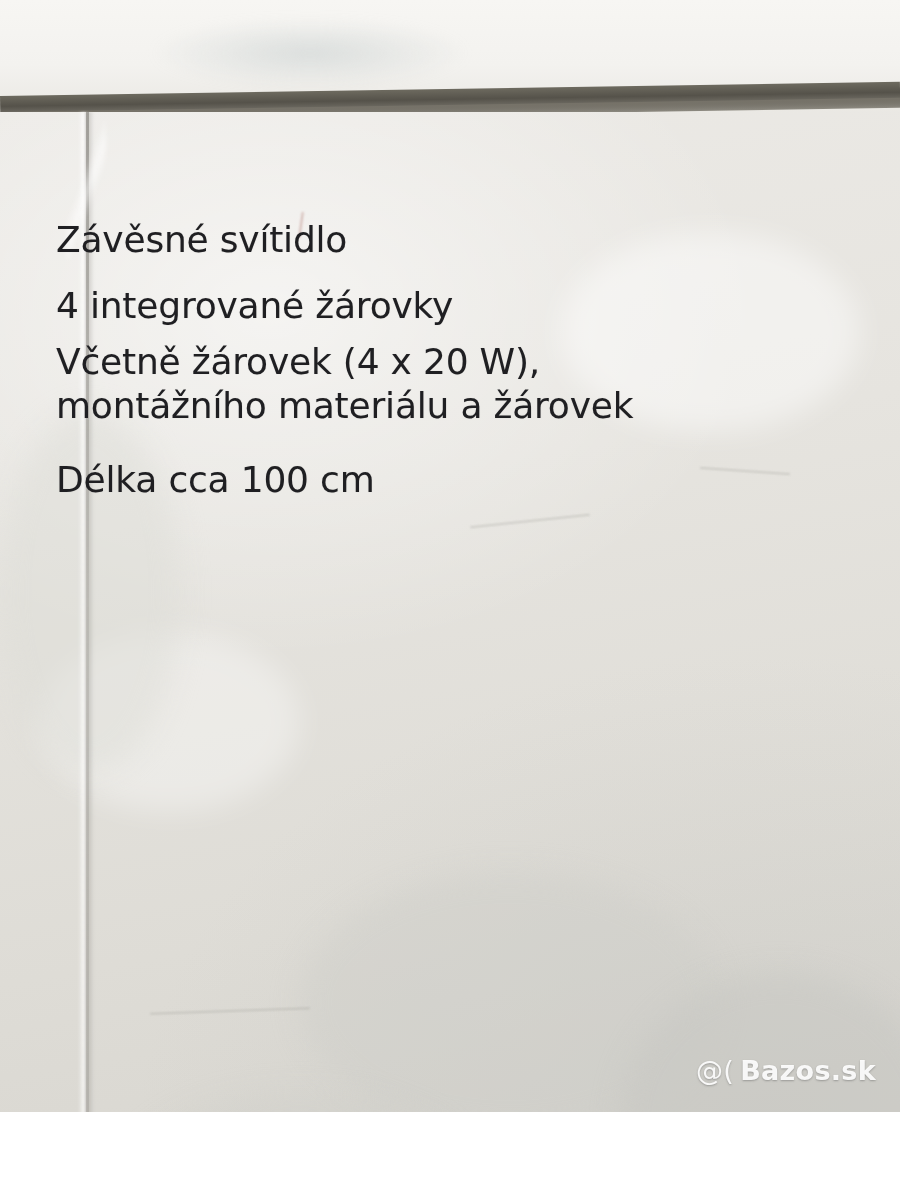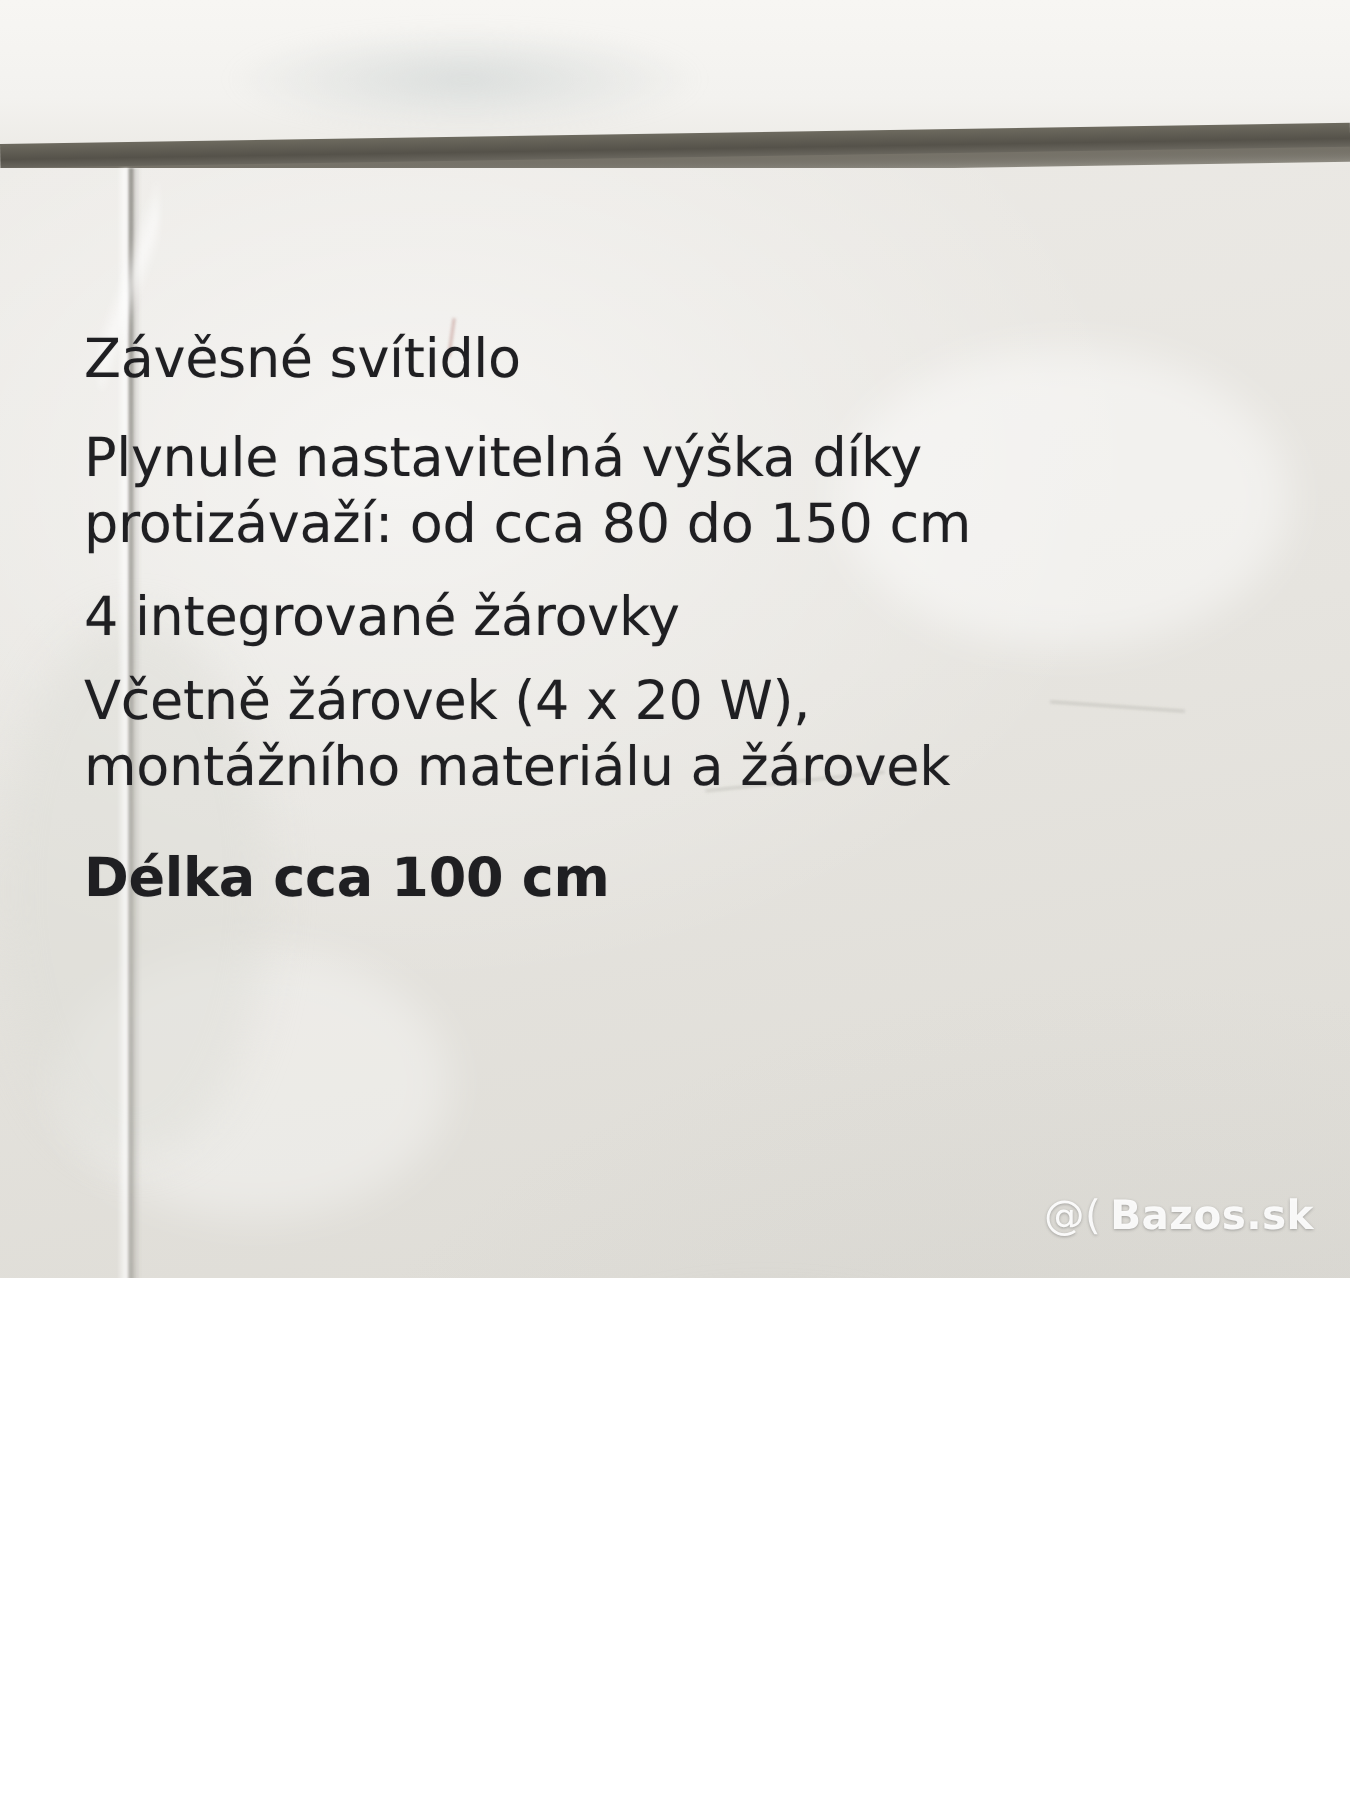--- a/index.html
+++ b/index.html
@@ -11,21 +11,21 @@
     width: 900px;
     height: 1200px;
     overflow: hidden;
     font-family: "Liberation Sans", sans-serif;
   }
 
   
   .photo {
     position: relative;
     width: 900px;
-    height: 852px;
+    height: 1112px;
     overflow: hidden;
     background: #c2410c;
   }
 
   
   .wall-top {
     position: absolute;
     left: 0; top: 0;
     width: 900px; height: 118px;
     background: linear-gradient(180deg, #f7f6f3 0%, #f3f2ef 55%, #e9e7e2 100%);
@@ -132,21 +132,21 @@
     line-height: 1.00;
     white-space: pre;
     text-shadow: 0 0 1px rgba(80,80,80,0.20);
   }
   .para { margin-bottom: 28px; }
   .para .line + .line { margin-top: 8px; }
   .p1 { margin-bottom: 30px; }
   .p2 { margin-bottom: 26px; }
   .p3 { margin-bottom: 20px; }
   .p4 { margin-bottom: 38px; }
-  .p5 { margin-bottom: 16px; font-weight: bold; }
+  .p5 { margin-bottom: 16px; }
 
   
   .watermark {
     position: absolute;
     right: 24px;
     bottom: 26px;
     display: flex;
     align-items: center;
     gap: 6px;
     color: rgba(255,255,255,0.92);
@@ -187,24 +187,20 @@
   <div class="scuff s2"></div>
   <div class="scuff s3"></div>
   <div class="scuff s4"></div>
 
   <div class="text-block">
 
     <div class="para p1">
       <div class="line">Závěsné svítidlo</div>
     </div>
 
-    <div class="para p2">
-      <div class="line">Plynule nastavitelná výška díky</div>
-      <div class="line">protizávaží: od cca 80 do 150 cm</div>
-    </div>
 
     <div class="para p3">
       <div class="line">4 integrované žárovky</div>
     </div>
 
     <div class="para p4">
       <div class="line">Včetně žárovek (4 x 20 W),</div>
       <div class="line">montážního materiálu a žárovek</div>
     </div>
 

